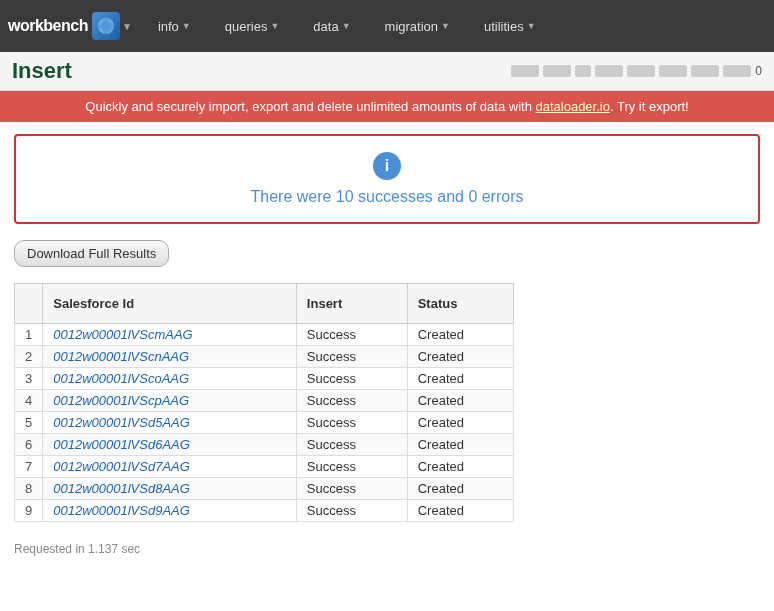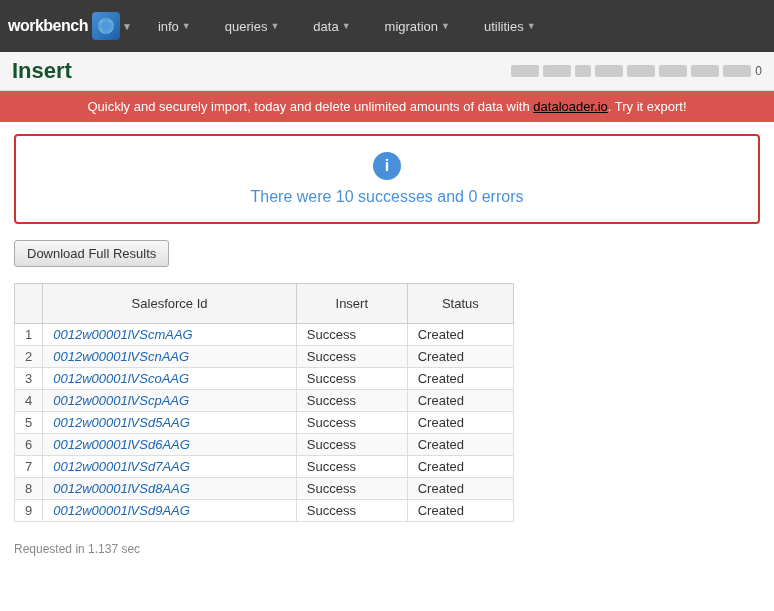--- a/index.html
+++ b/index.html
@@ -93,21 +93,21 @@
 
     
     .banner {
       background: #d9534f;
       color: #fff;
       padding: 8px 12px;
       font-size: 13px;
       text-align: center;
     }
     .banner a {
-      color: #000000;
+      color: #fef9c3;
       text-decoration: underline;
     }
 
     
     .main-content {
       padding: 12px 14px;
     }
 
     
     .info-box {
@@ -136,38 +136,38 @@
       font-size: 16px;
     }
 
     
     .download-btn {
       border: 1px solid #aaa;
       background: linear-gradient(to bottom, #f8f8f8, #e0e0e0);
       padding: 5px 12px;
       font-size: 13px;
       cursor: pointer;
-      border-radius: 3px;
+      border-radius: 10px;
       color: #333;
       margin-bottom: 16px;
     }
 
     
     .results-table {
       border-collapse: collapse;
       width: auto;
       min-width: 500px;
       font-size: 13px;
     }
     .results-table th {
       background: #f5f5f5;
       border: 1px solid #ccc;
       padding: 12px 10px;
-      text-align: center;
-      font-weight: normal;
+      text-align: left;
+      font-weight: bold;
       color: #333;
     }
     .results-table td {
       border: 1px solid #ddd;
       padding: 3px 10px;
       color: #333;
     }
     .results-table td:first-child {
       text-align: right;
       color: #555;
@@ -236,21 +236,21 @@
     <div class="dot-block"></div>
     <div class="dot-block"></div>
     <div class="dot-block"></div>
     <div class="dot-block"></div>
     <div class="dot-block"></div>
     <span class="dot-number">0</span>
   </div>
 </div>
 
 <div class="banner">
-  <span>Quickly and securely import, today and delete unlimited amounts of data with </span><a href="#">dataloader.io</a><span>. Try it export!</span>
+  <span>Quickly and securely import, export and delete unlimited amounts of data with </span><a href="#">dataloader.io</a><span>. Try it export!</span>
 </div>
 
 <div class="main-content">
 
   
   <div class="info-box">
     <div class="info-icon">
       <span>i</span>
     </div>
     <div class="info-message">There were 10 successes and 0 errors</div>

